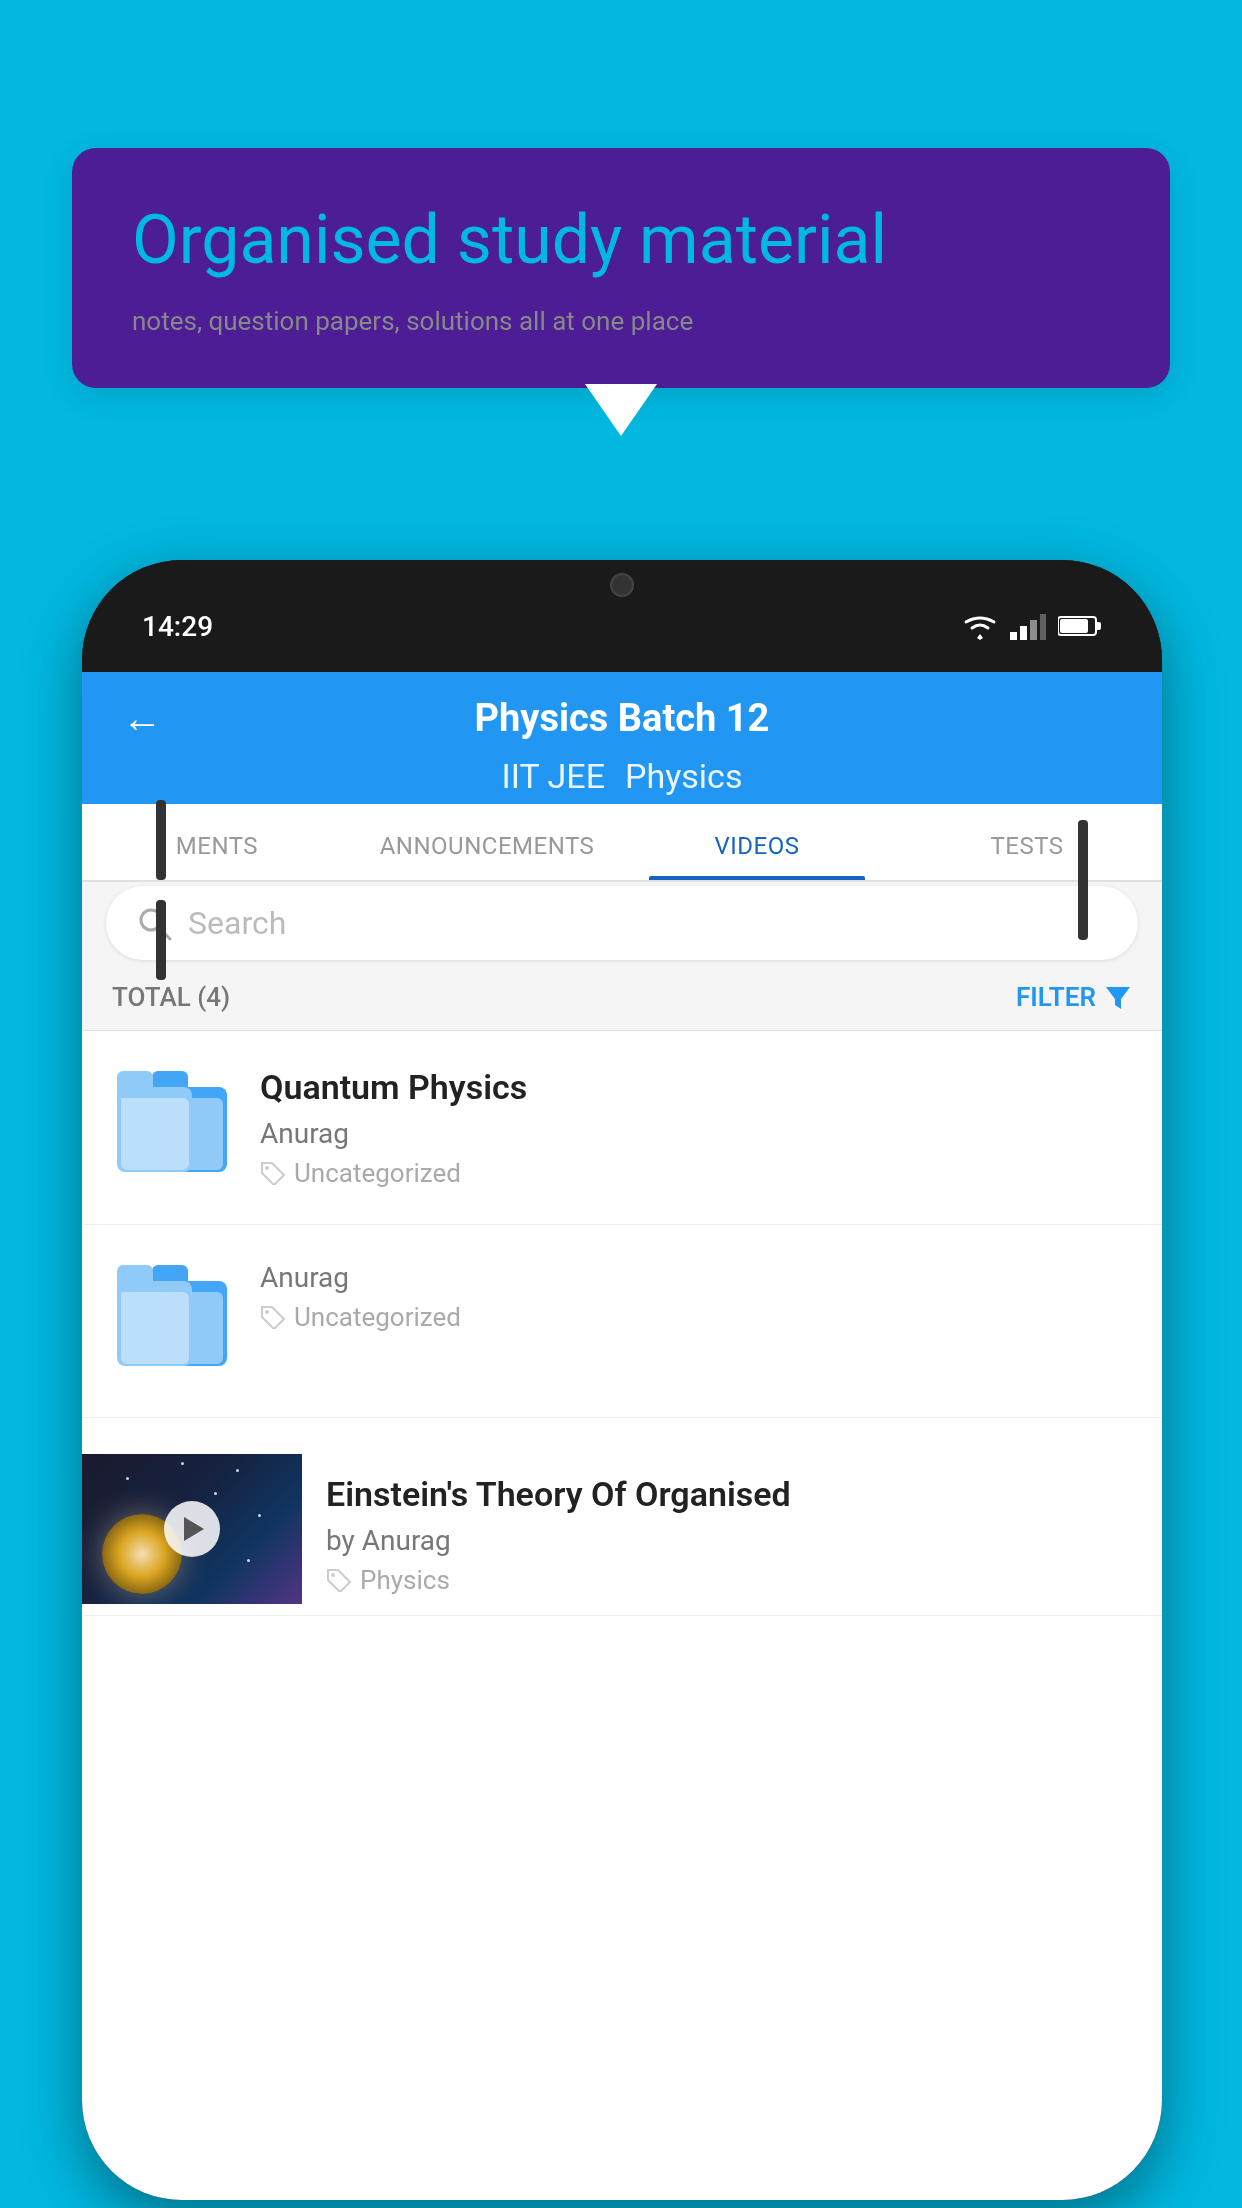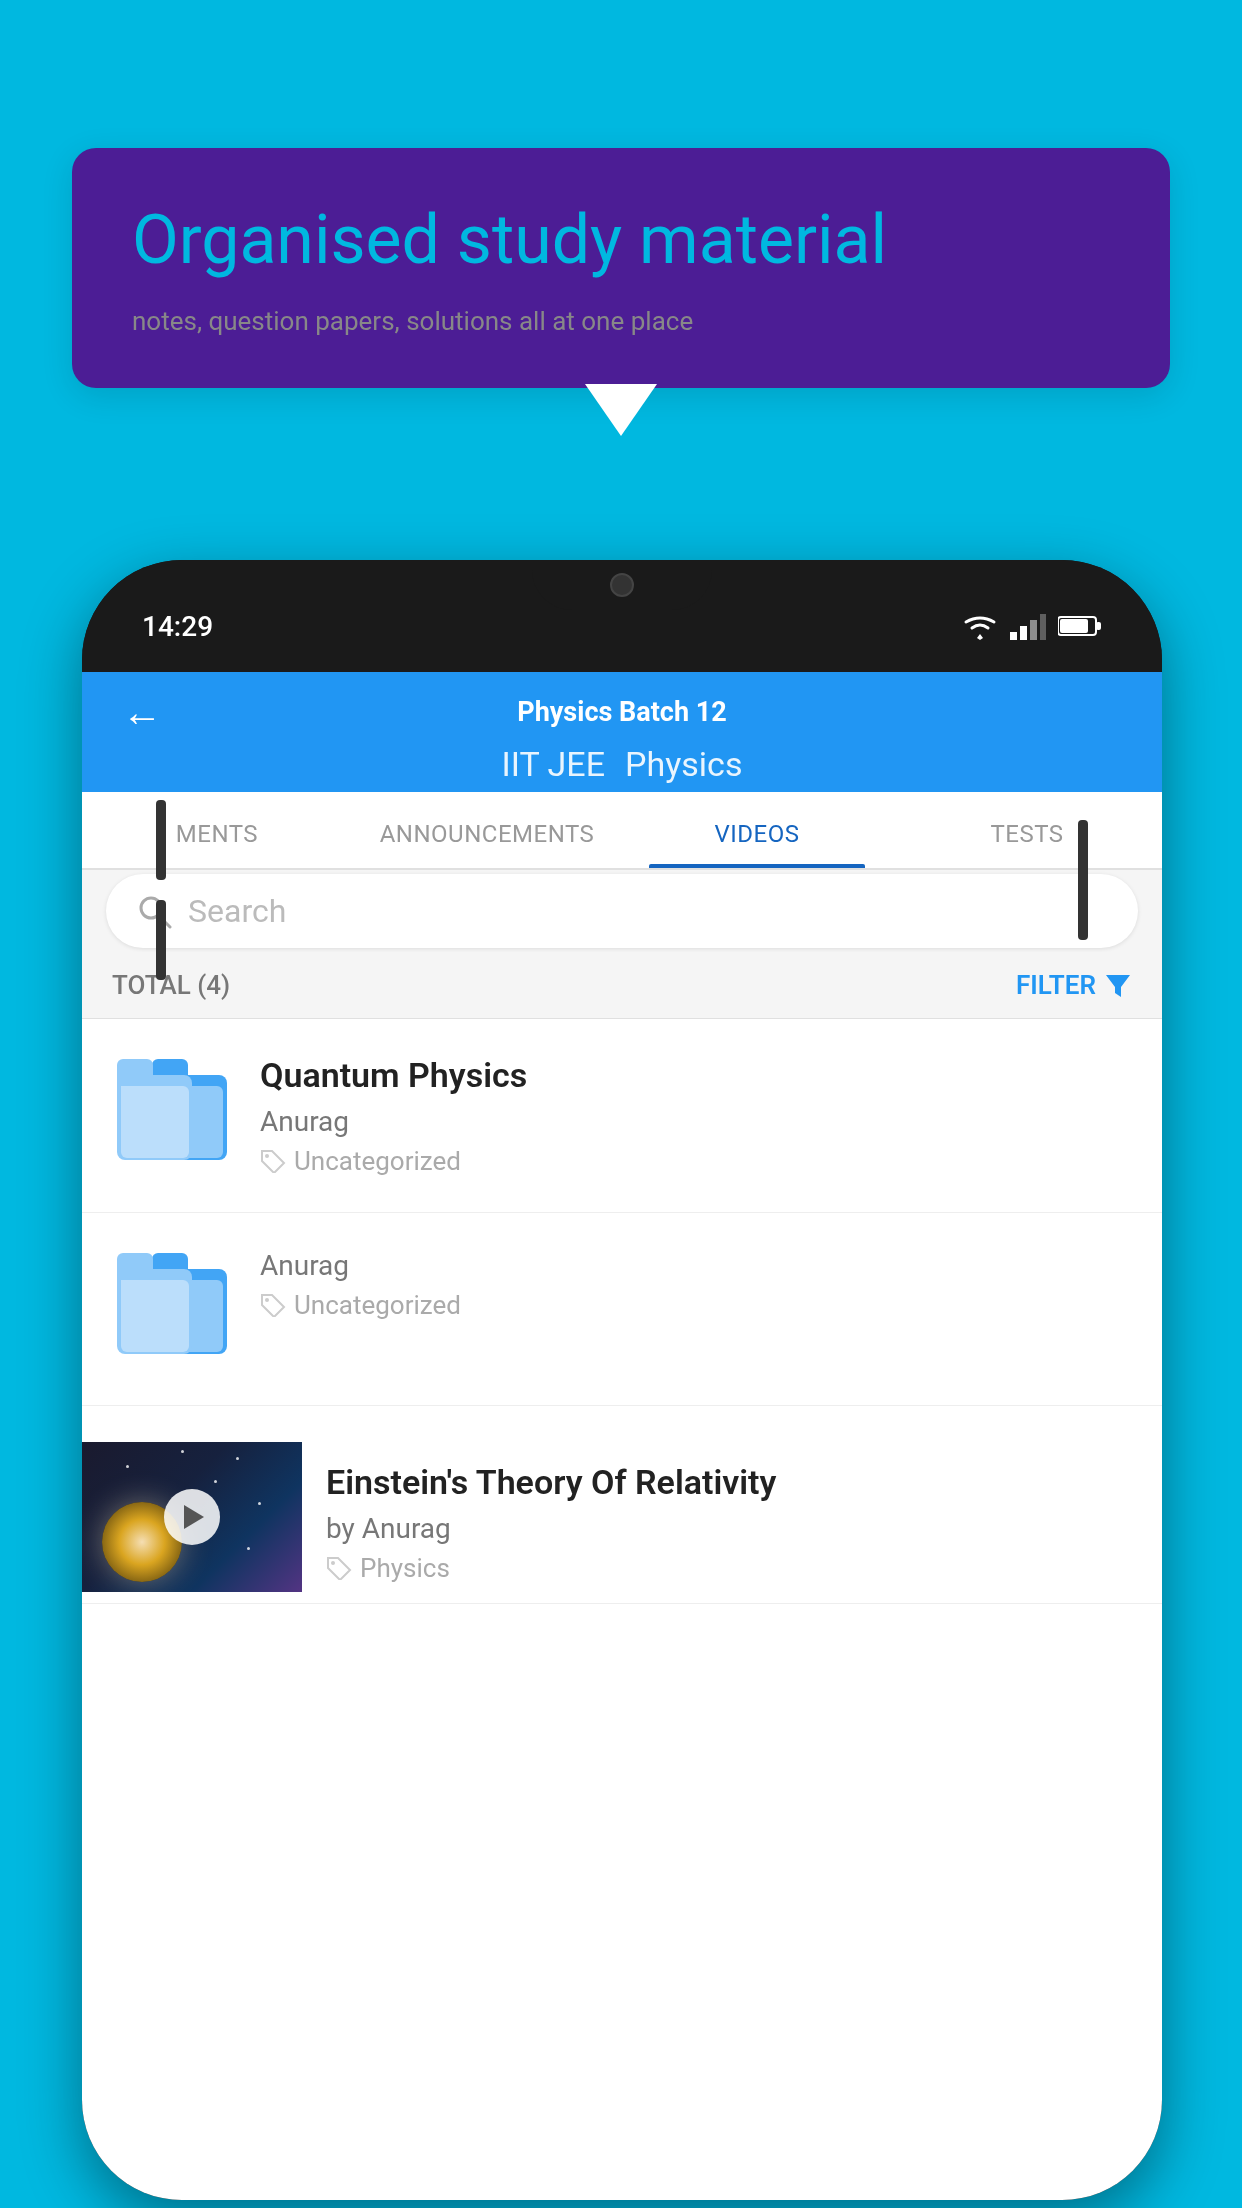--- a/index.html
+++ b/index.html
@@ -139,21 +139,21 @@
 
     .back-arrow {
       position: absolute;
       left: 0;
       color: white;
       font-size: 40px;
       cursor: pointer;
     }
 
     .header-title {
-      font-size: 27px;
+      font-size: 38px;
       font-weight: 700;
       text-align: center;
     }
 
     .header-subtitle {
       font-size: 34px;
       text-align: center;
       opacity: 0.9;
       padding-bottom: 8px;
       display: flex;
@@ -607,21 +607,21 @@
             <div class="star" style="top:5%;left:45%;"></div>
           </div>
 
           <div class="planet-glow"></div>
 
           <div class="play-btn">
             <div class="play-triangle"></div>
           </div>
         </div>
         <div class="video-info-right">
-          <div class="video-title">Einstein's Theory Of Relativity</div>
+          <div class="video-title">Einstein's Theory Of Organised</div>
           <div class="video-author">by Anurag</div>
           <div class="video-tag">
             <svg width="26" height="24" viewBox="0 0 26 24">
               <path d="M2,2 L12,2 L24,14 L14,24 L2,12 Z" stroke="#ccc" stroke-width="2" fill="none"></path>
               <circle cx="7" cy="7" r="2" fill="#ccc"></circle>
             </svg>
             <span>Physics</span>
           </div>
         </div>
       </div>

